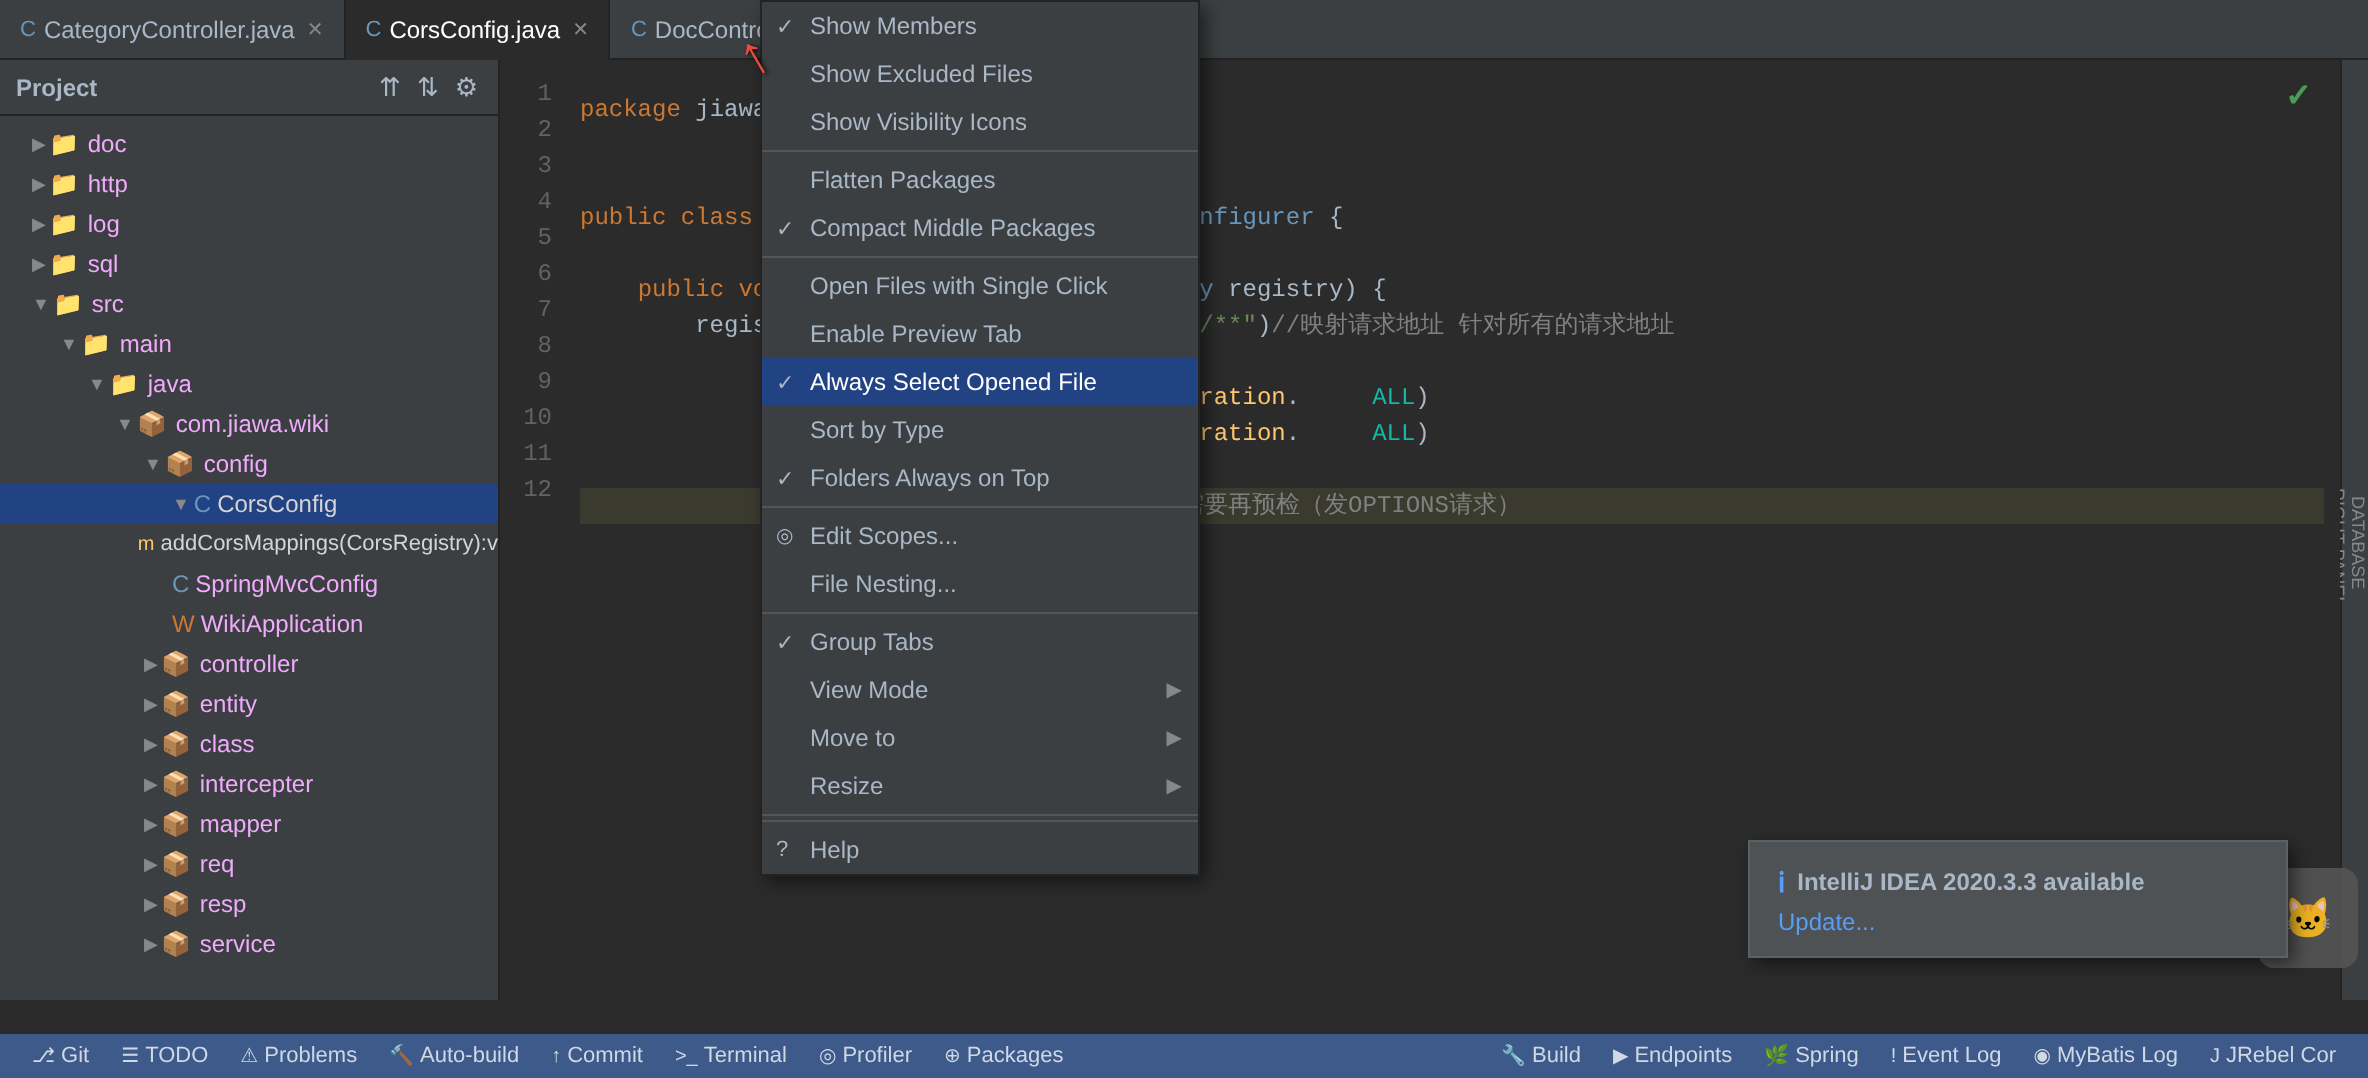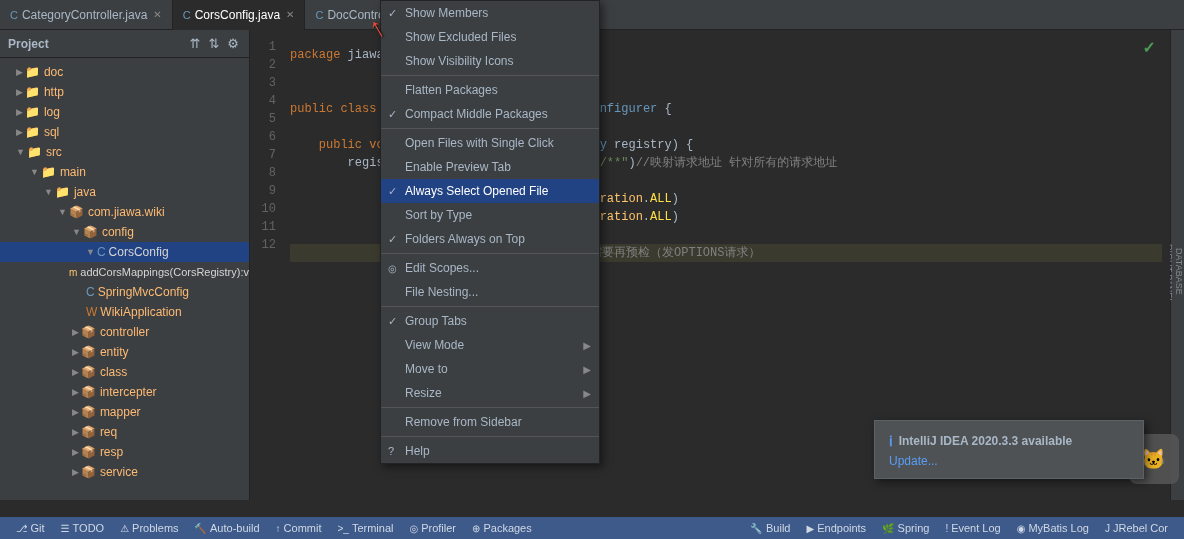--- a/index.html
+++ b/index.html
@@ -99,21 +99,21 @@
       align-items: center;
       padding: 1px 0 1px 8px;
       cursor: pointer;
       height: 20px;
       white-space: nowrap;
     }
     .tree-item.selected { background: #214283; }
     .tree-item .indent { display: inline-block; }
     .tree-item .arrow { margin-right: 2px; font-size: 9px; color: #888; }
     .tree-item .folder-icon { color: #6897bb; margin-right: 4px; }
-    .tree-item .label { color: #fdba74; }
+    .tree-item .label { color: #f0abfc; }
 
     
     .editor-area {
       flex: 1;
       background: #2b2b2b;
       position: relative;
       overflow: hidden;
     }
     .code-content {
       padding: 8px 8px 8px 40px;
@@ -133,21 +133,21 @@
       font-family: 'Consolas', 'Courier New', monospace;
       font-size: 12px;
       line-height: 18px;
     }
     .keyword { color: #cc7832; }
     .class-name { color: #ffc66d; }
     .string { color: #6a8759; }
     .method { color: #ffc66d; }
     .param-type { color: #6897bb; }
     .comment { color: #808080; }
-    .annotation { color: #fde047; }
+    .annotation { color: #14b8a6; margin-left: 36px; }
     .interface { color: #6897bb; }
     .checkmark-top {
       position: absolute;
       top: 8px;
       right: 14px;
       color: #499c54;
       font-size: 16px;
       font-weight: bold;
     }
 
@@ -546,23 +546,20 @@
   </div>
   <div class="menu-item">
     <span>Move to</span>
     <span class="arrow-right">▶</span>
   </div>
   <div class="menu-item">
     <span>Resize</span>
     <span class="arrow-right">▶</span>
   </div>
   <div class="menu-separator"></div>
-  <div class="menu-item">
-    <span>Remove from Sidebar</span>
-  </div>
   <div class="menu-separator"></div>
   <div class="menu-item">
     <span class="checkmark">?</span>
     <span>Help</span>
   </div>
 </div>
 
 <div class="notification">
   <div class="notification-title">
     <span class="info-icon">ℹ</span>

